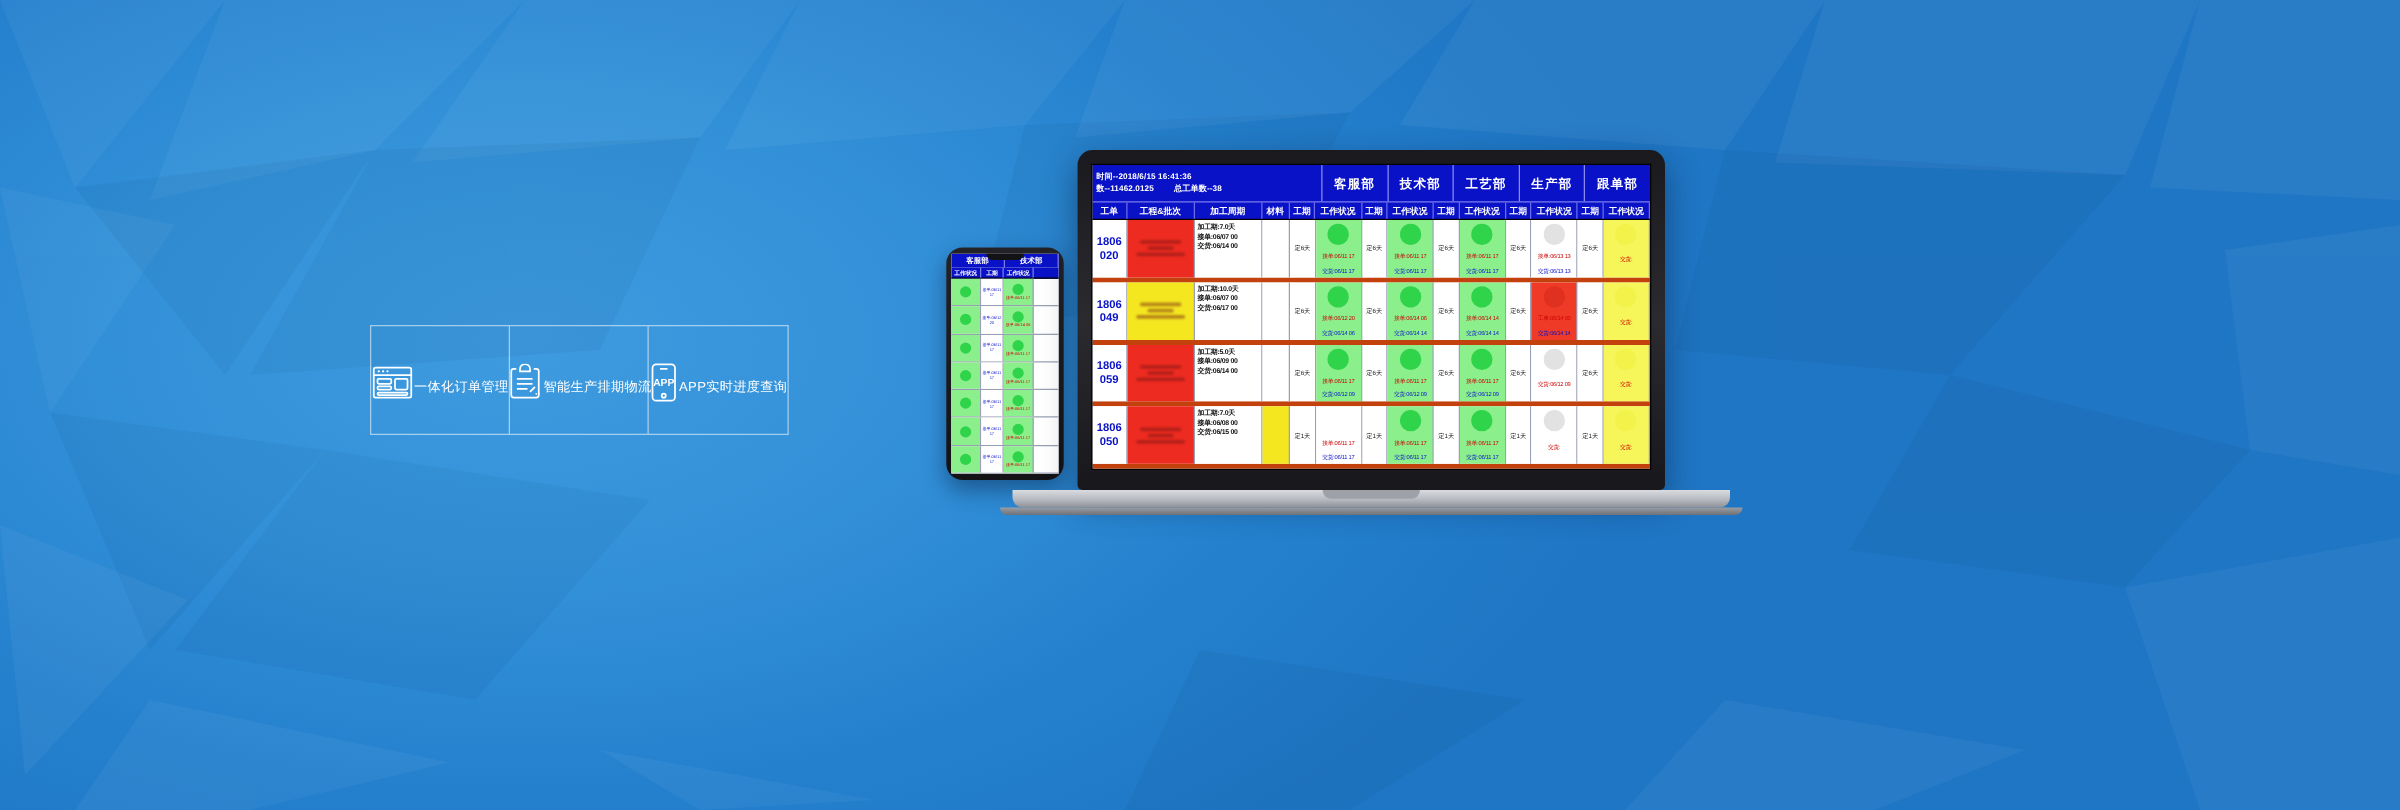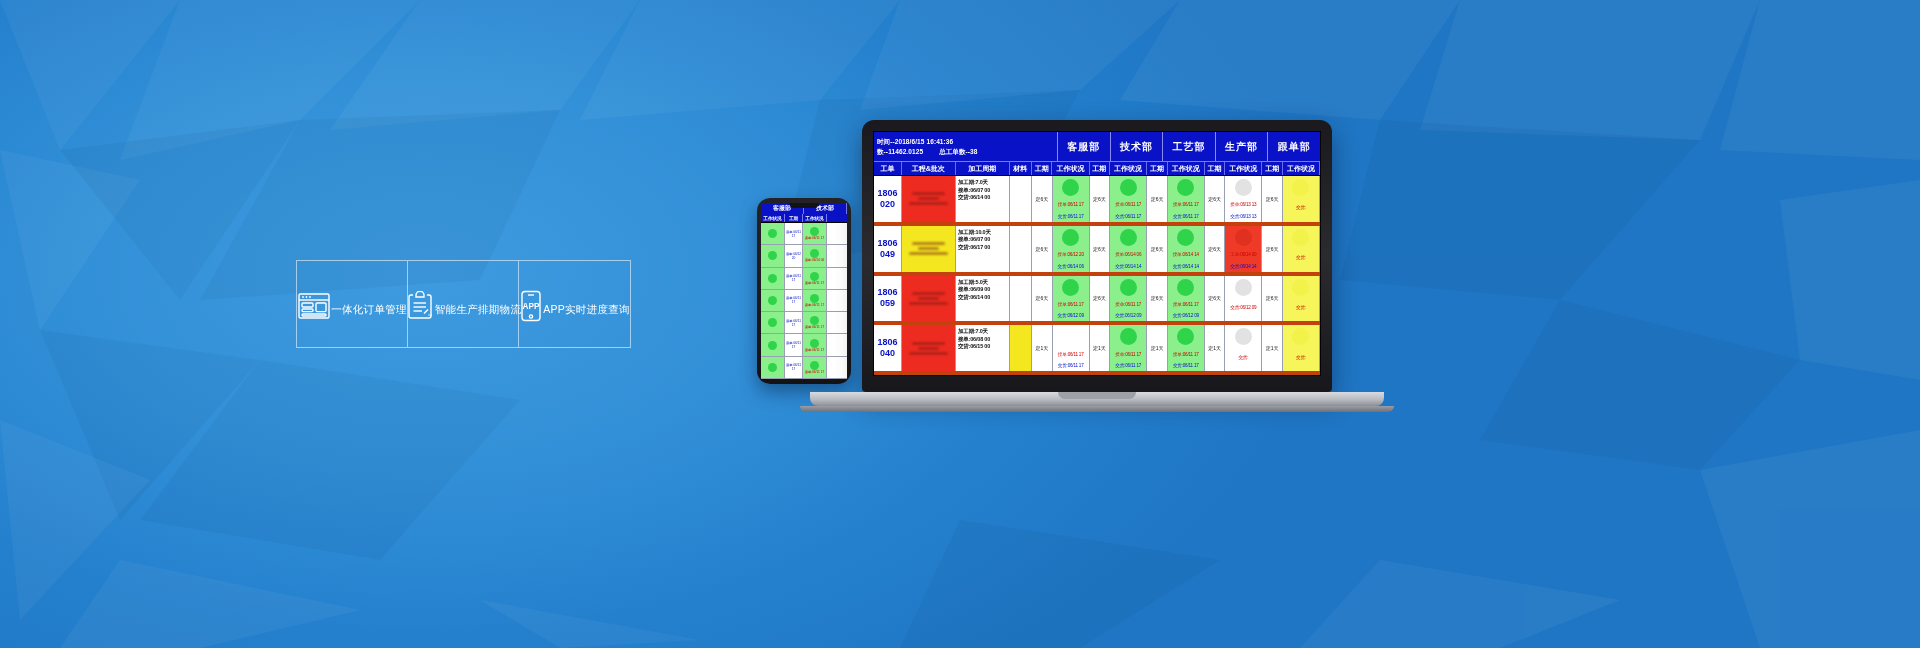--- a/index.html
+++ b/index.html
@@ -532,21 +532,21 @@
               <div class="cell-term">定6天</div>
               <div class="cell-stat" style="background: rgb(246, 246, 90);">
                 <div class="dot" style="background: rgb(242, 242, 74);"></div>
                 <div class="stline red">交货:</div>
                 <div class="stline blue"></div>
               </div>
             </div>
             <div class="trow">
               <div class="cell-wd">
                 <span>1806</span>
-                <span>040</span>
+                <span>050</span>
               </div>
               <div class="cell-proj" style="background: rgb(238, 43, 32);">
                 <div class="blurline" style="width: 72%;"></div>
                 <div class="blurline" style="width: 46%;"></div>
                 <div class="blurline" style="width: 86%;"></div>
               </div>
               <div class="cell-cyc">
                 <div>加工期:7.0天</div>
                 <div>接单:06/08 00</div>
                 <div>交货:06/15 00</div>

